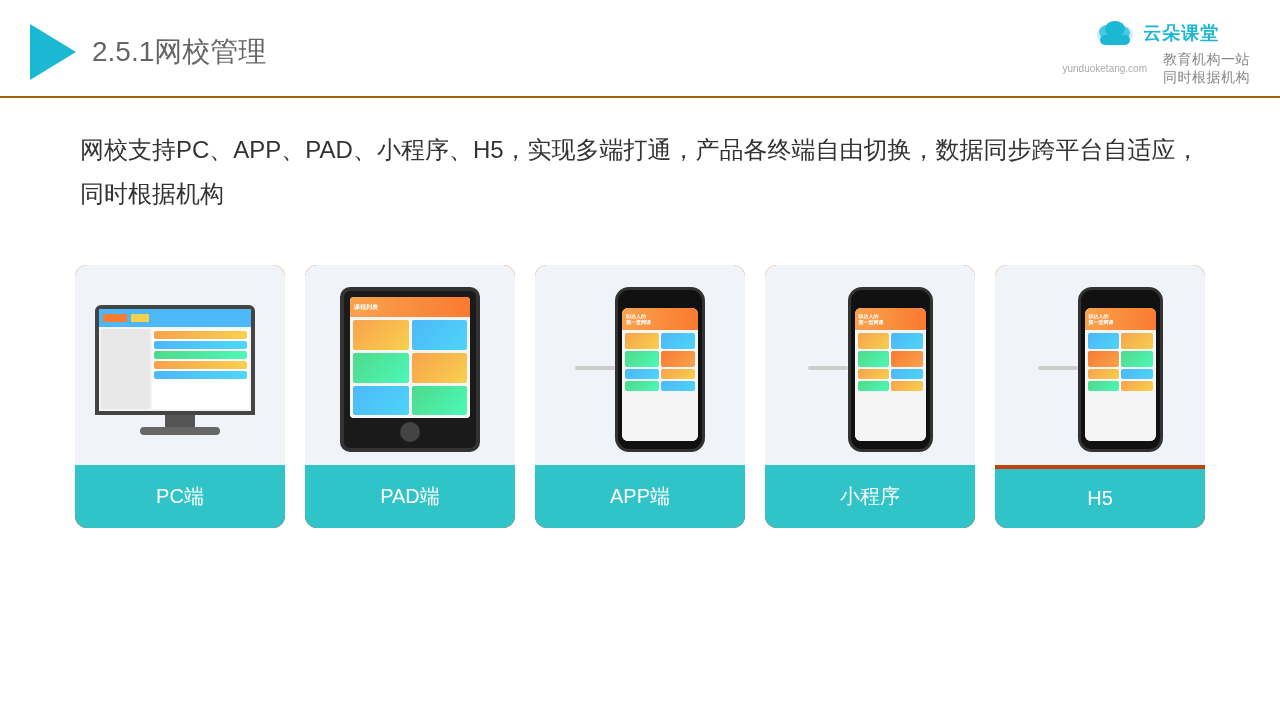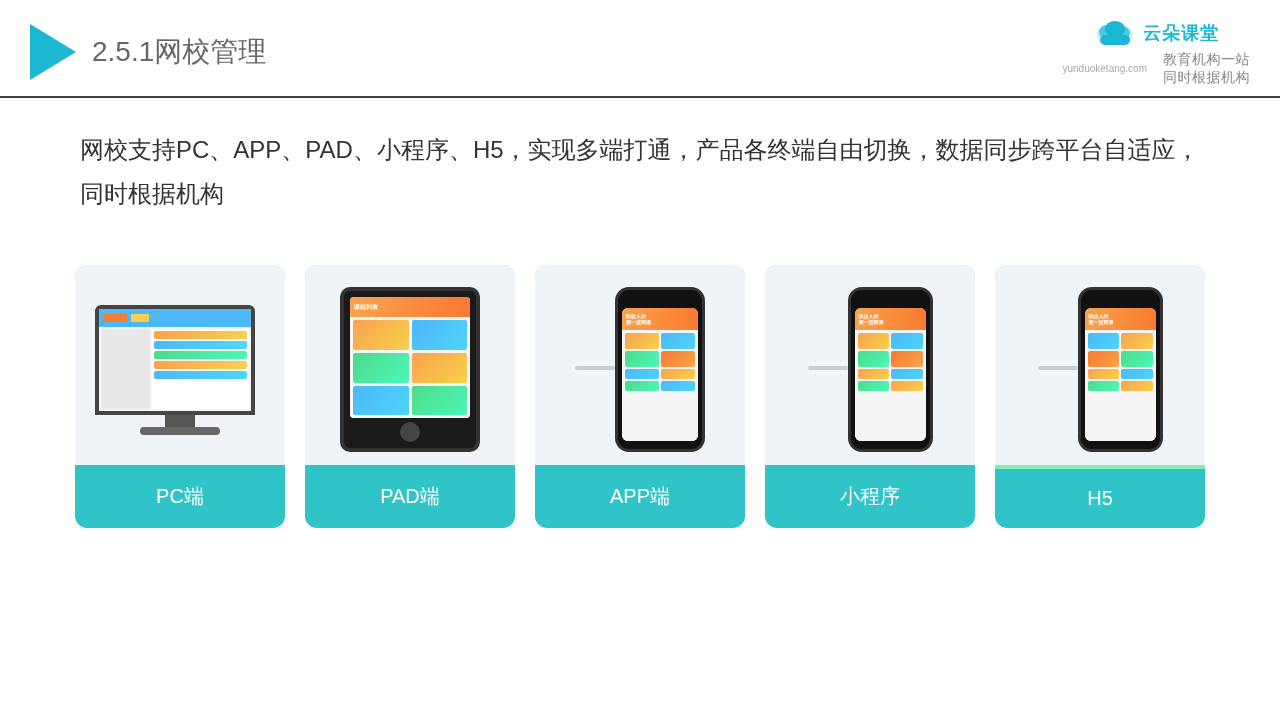--- a/index.html
+++ b/index.html
@@ -11,21 +11,21 @@
       overflow: hidden;
       position: relative;
     }
 
     
     .header {
       display: flex;
       align-items: center;
       justify-content: space-between;
       padding: 18px 30px 10px 30px;
-      border-bottom: 2px solid #404040;
+      border-bottom: 2px solid #a16207;
     }
 
     .header-left {
       display: flex;
       align-items: center;
       gap: 16px;
     }
 
     .logo-triangle {
       width: 0;
@@ -100,21 +100,21 @@
     
     .cards-section {
       display: flex;
       justify-content: center;
       gap: 20px;
       padding: 30px 60px 20px 60px;
       margin-top: 10px;
     }
 
     .device-card {
-      background: #86efac;
+      background: #c2410c;
       border-radius: 12px;
       width: 210px;
       display: flex;
       flex-direction: column;
       align-items: center;
       overflow: hidden;
       flex-shrink: 0;
     }
 
     .device-image-area {

